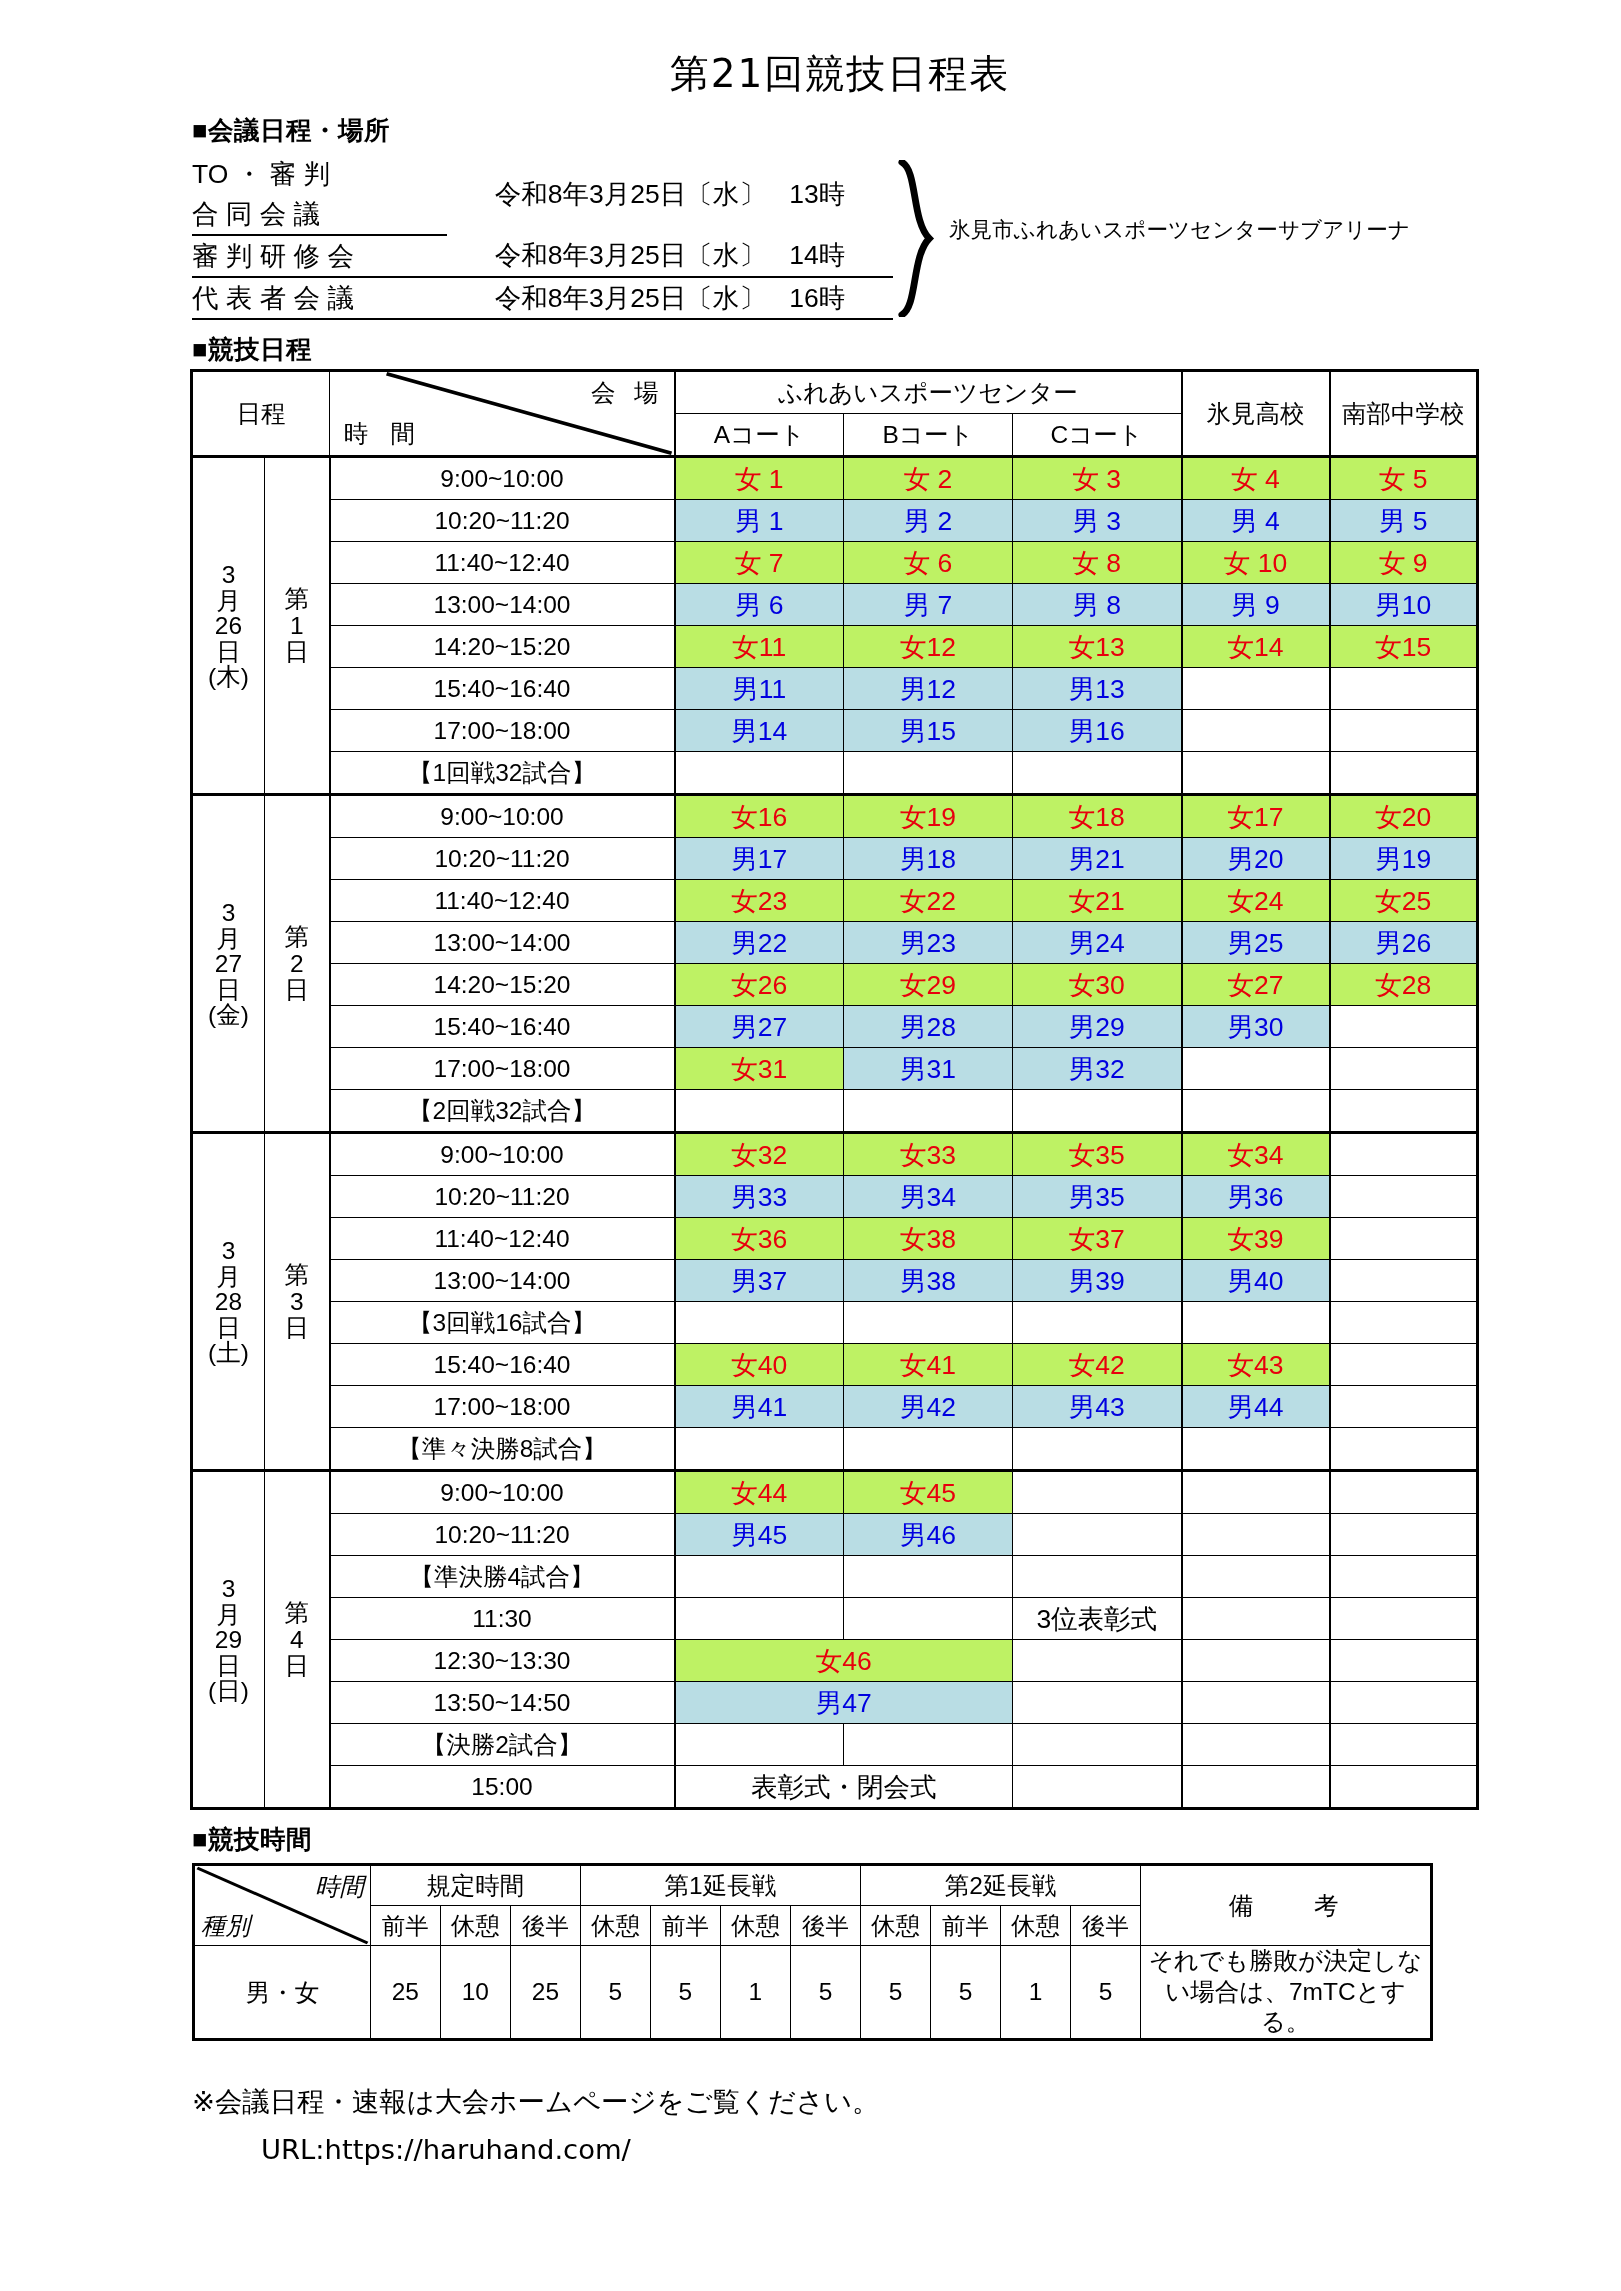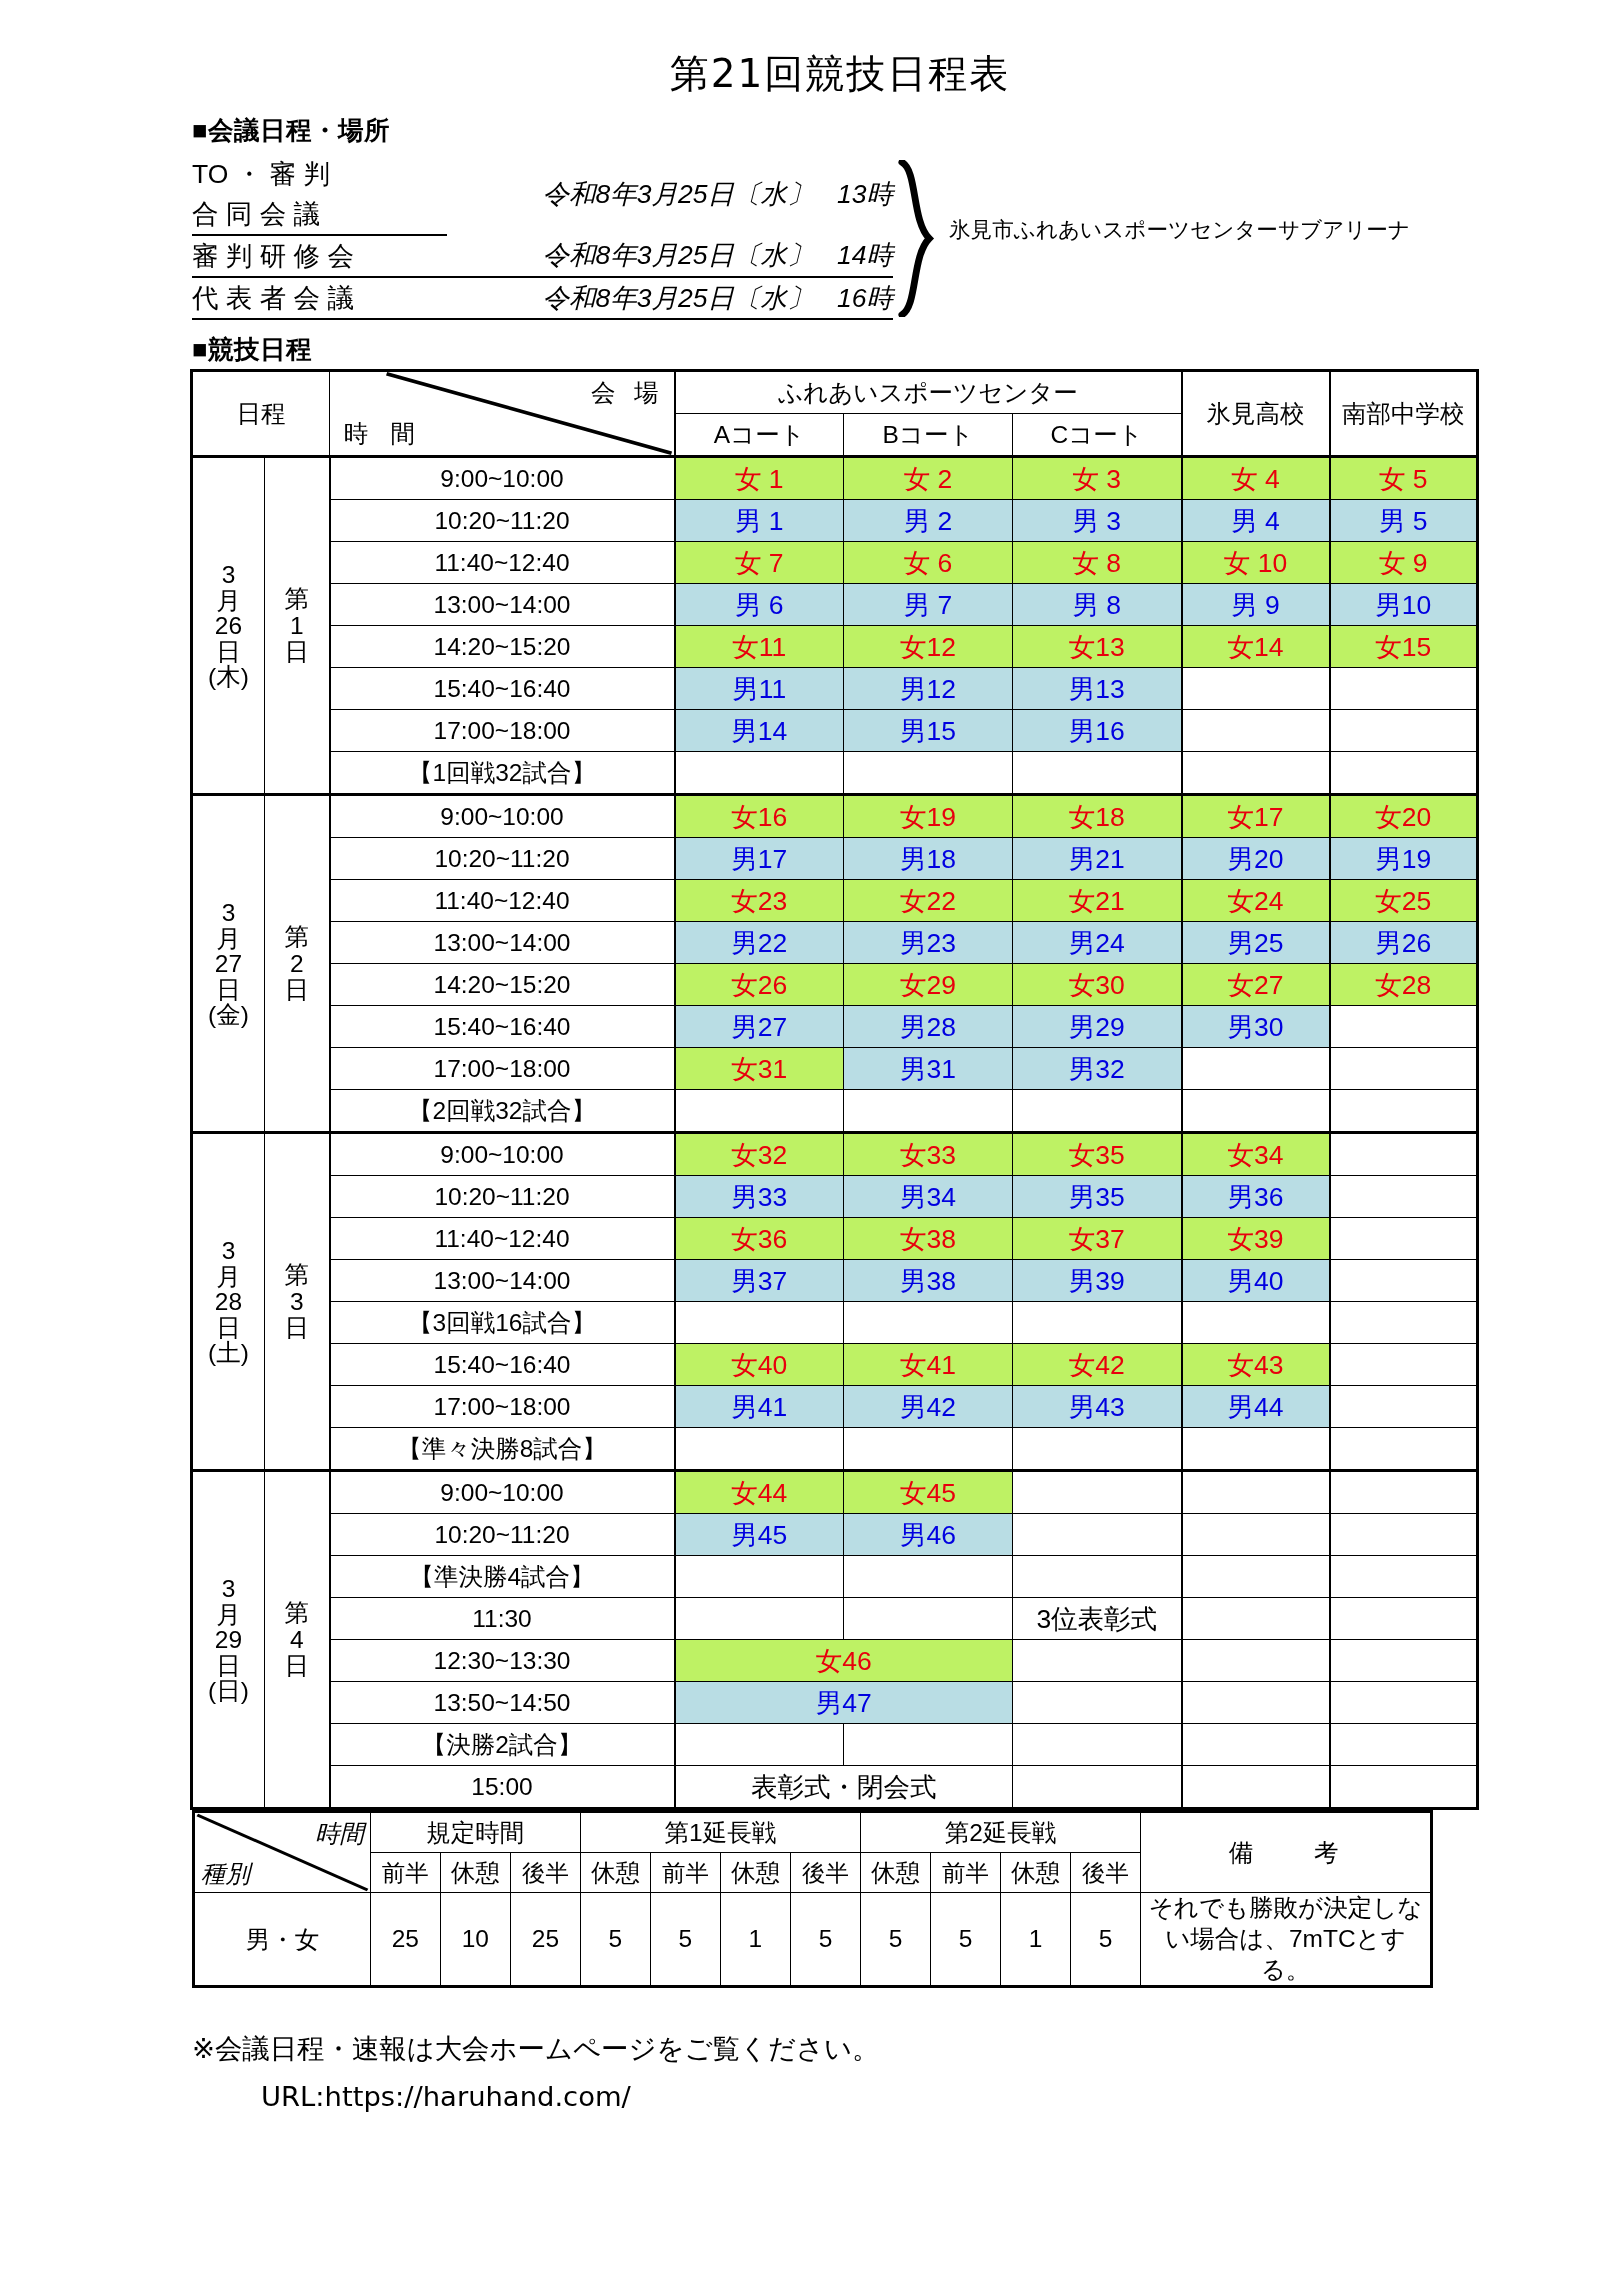--- a/index.html
+++ b/index.html
@@ -79,24 +79,23 @@
     justify-content: space-between;
     width: 218px;
   }
   .spread3 {
     display: flex;
     justify-content: space-between;
     width: 231px;
   }
   td.m-when {
     width: 446px;
-    text-align: right;
+    text-align: center;
     padding-left: 67px;
     white-space: nowrap;
-    font-style: italic;
   }
   .m-when .hr { padding-left: 23.5px; }
 
   .brace {
     position: absolute;
     left: 704px;
     top: 5.9px;
     width: 43px;
     height: 157px;
   }
@@ -622,20 +621,21 @@
             <td class="thick-r time-c">15:00</td>
             <td colspan="2" class="ceremony"><span class="cell-val">表彰式・閉会式</span></td>
             <td class="thick-r"></td>
             <td class="thick-r"></td>
             <td></td>
           </tr>
         </tbody>
     </table>
   </div>
 
+  <div class="section-head">■競技時間</div>
 
   <div class="rules-wrap">
     <table class="rules">
       <colgroup>
         <col style="width:149px">
         <col class="rw-half">
           <col class="rw-rest">
           <col class="rw-half">
         <col class="rw-rest">
           <col class="rw-half">

